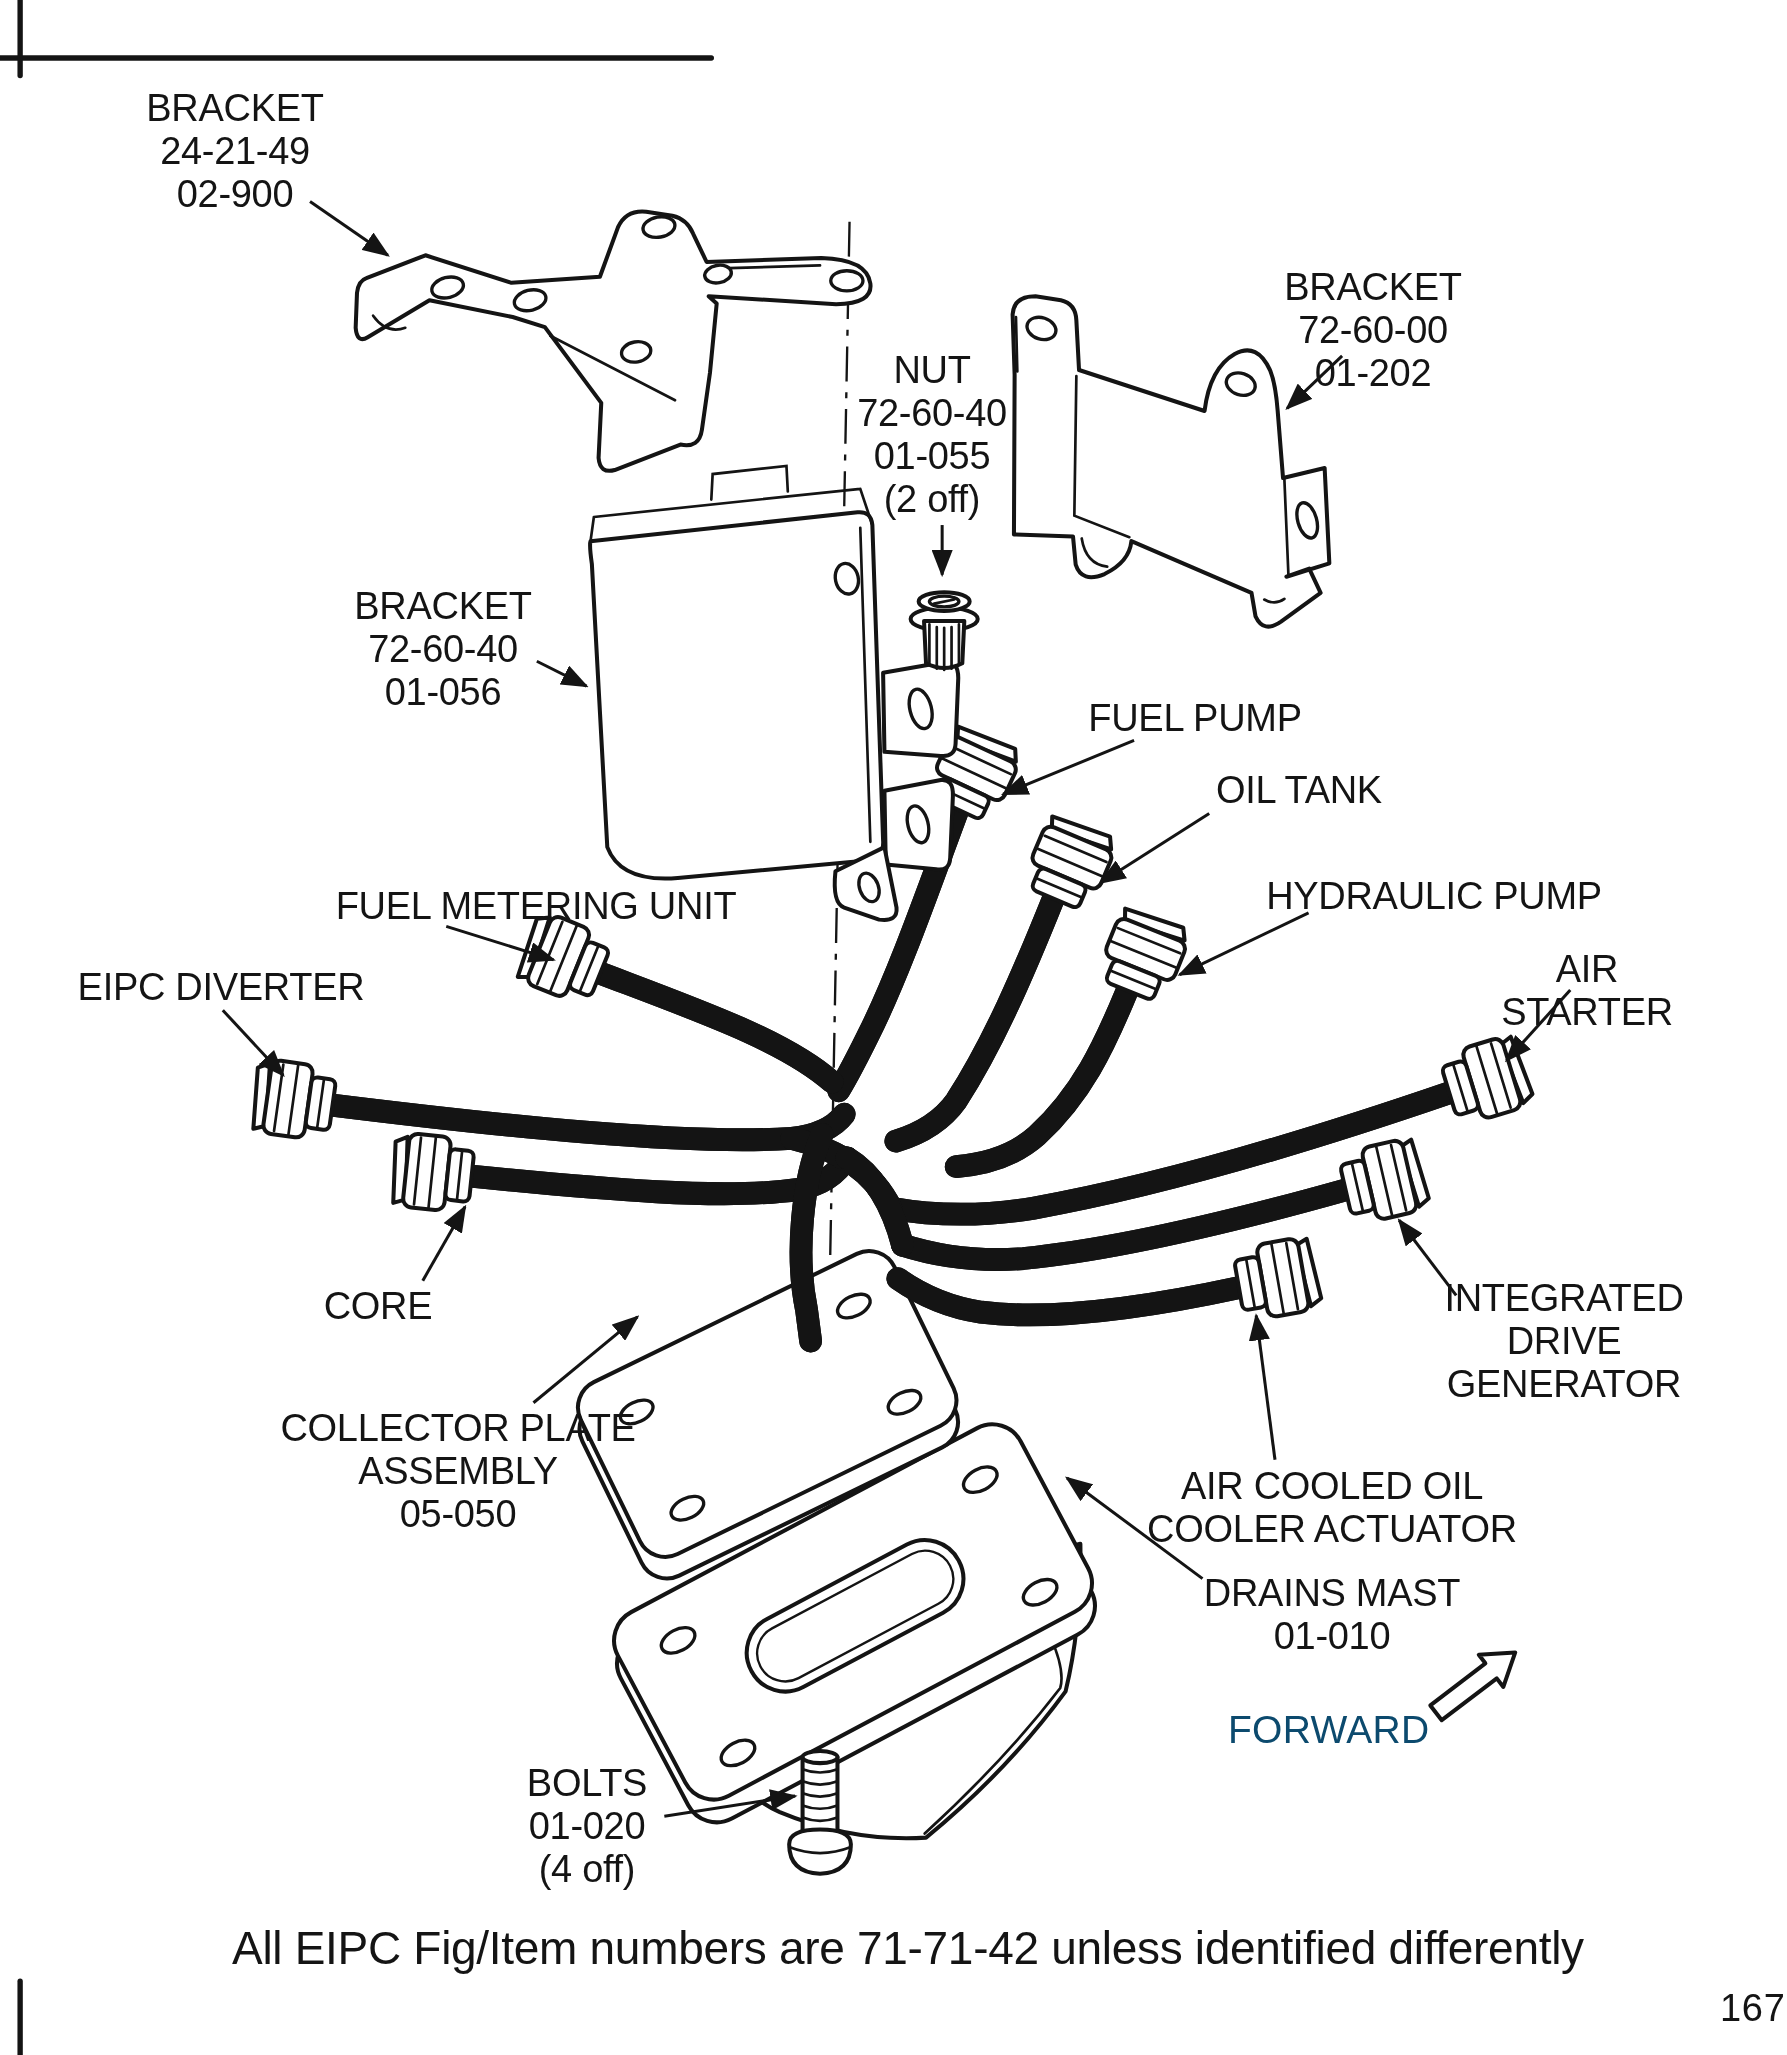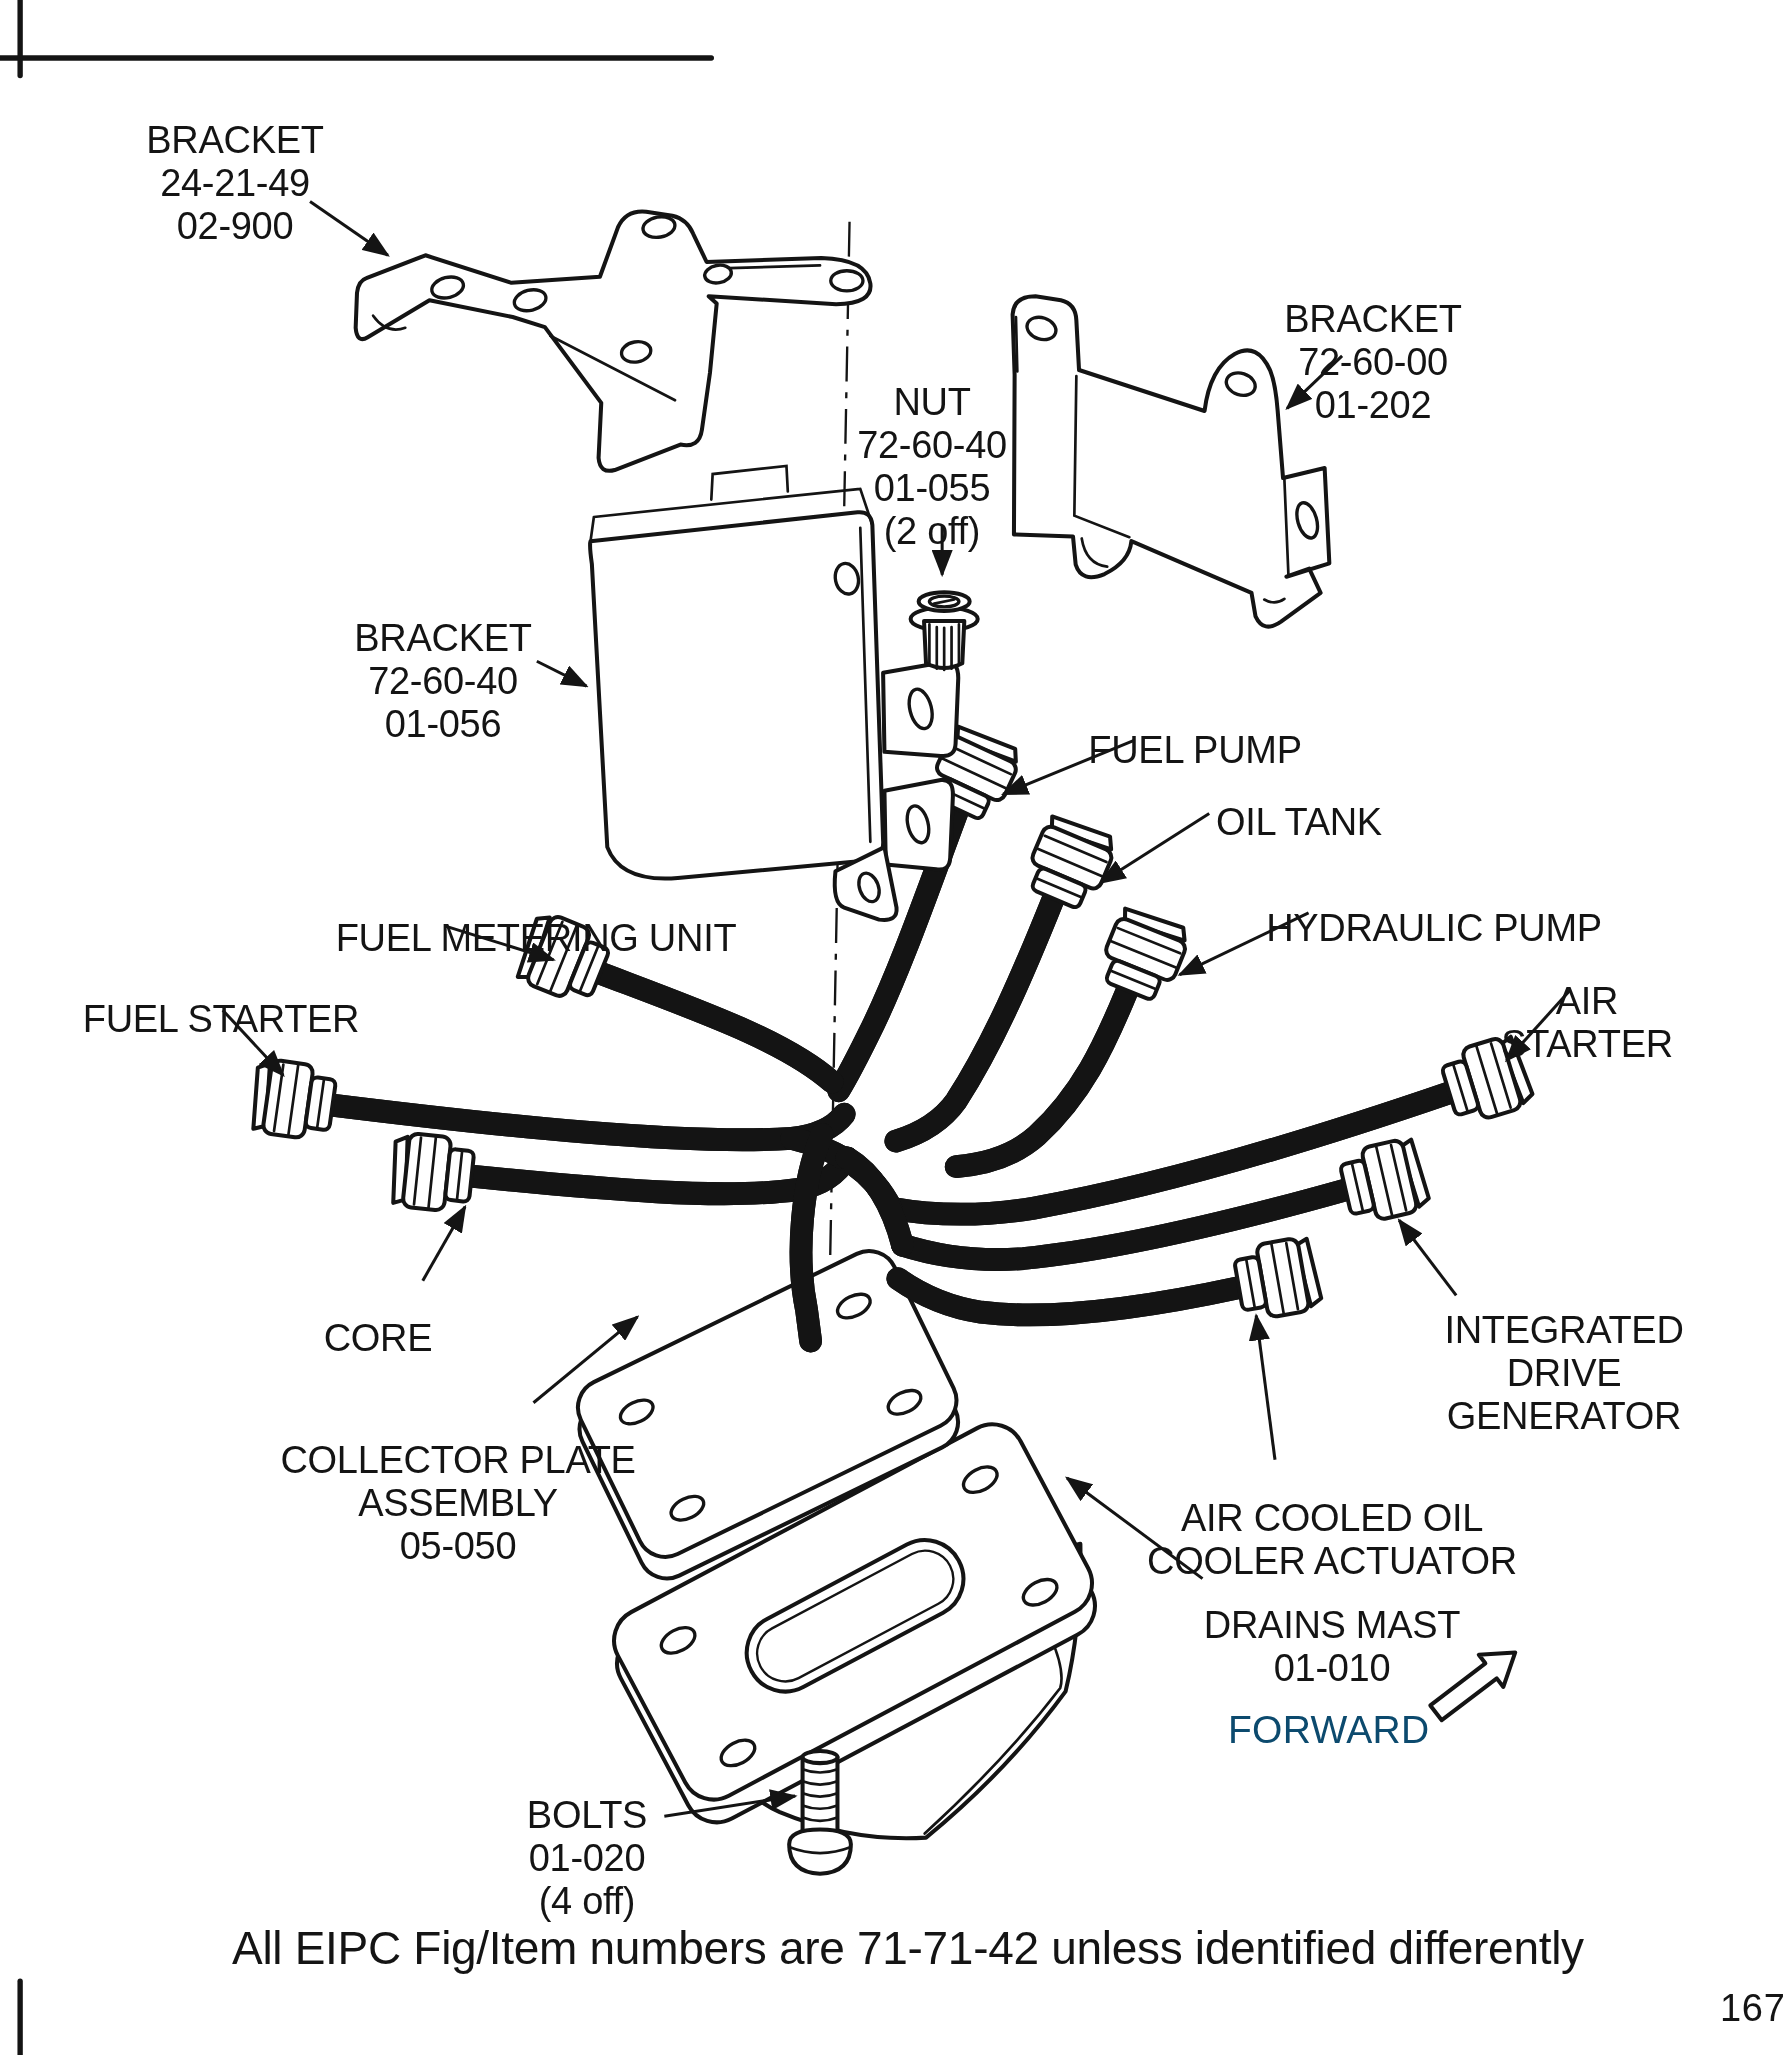--- a/index.html
+++ b/index.html
@@ -1,20 +1,20 @@
 <!DOCTYPE html>
 <html style="font-size:10.7px"><head>
 <meta charset="utf-8">
 <style>
   html,body{margin:0;padding:0;background:#fff;}
   .page{position:relative;width:1787px;height:2056px;background:#fff;overflow:hidden;
         font-family:"Liberation Sans",sans-serif;color:#141414;}
   svg.art{position:absolute;left:0;top:0;width:1787px;height:2056px;}
   .lbl{position:absolute;font-size:38px;line-height:43px;letter-spacing:-0.3px;
-       white-space:pre-line;color:#141414;font-weight:400;margin-top:32px;}
+       white-space:pre-line;color:#141414;font-weight:400;}
   .lbl.c{transform:translateX(-50%);text-align:center;}
   .footnote{position:absolute;font-size:46px;letter-spacing:-0.3px;color:#141414;}
   .figcode{position:absolute;font-size:38px;letter-spacing:0.7px;color:#141414;}
   .forward{position:absolute;font-size:39px;letter-spacing:0.3px;color:#0c4a6e;}
 
   
   .ol{fill:#fff;stroke:#141414;stroke-width:6;stroke-linejoin:round;}
   .ln{fill:none;stroke:#141414;stroke-width:4;stroke-linecap:round;}
   .hole{fill:#fff;stroke:#141414;stroke-width:5;}
   .tube-outer{fill:none;stroke:#141414;stroke-width:34;stroke-linecap:round;}
@@ -214,21 +214,21 @@
 <div class="lbl c" style="left:1373px;top:266px">BRACKET
 72-60-00
 01-202</div>
 <div class="lbl c" style="left:443px;top:585px">BRACKET
 72-60-40
 01-056</div>
 <div class="lbl c" style="left:1195px;top:697px">FUEL PUMP</div>
 <div class="lbl c" style="left:1299px;top:769px">OIL TANK</div>
 <div class="lbl c" style="left:1434px;top:875px">HYDRAULIC PUMP</div>
 <div class="lbl c" style="left:536px;top:885px">FUEL METERING UNIT</div>
-<div class="lbl c" style="left:221px;top:966px">FUEL STARTER</div>
+<div class="lbl c" style="left:221px;top:966px">EIPC DIVERTER</div>
 <div class="lbl c" style="left:1587px;top:948px">AIR STARTER</div>
 <div class="lbl c" style="left:378px;top:1285px">CORE</div>
 <div class="lbl c" style="left:1564px;top:1277px">INTEGRATED
 DRIVE
 GENERATOR</div>
 <div class="lbl c" style="left:458px;top:1407px">COLLECTOR PLATE
 ASSEMBLY
 05-050</div>
 <div class="lbl c" style="left:1332px;top:1465px">AIR COOLED OIL
 COOLER ACTUATOR</div>

